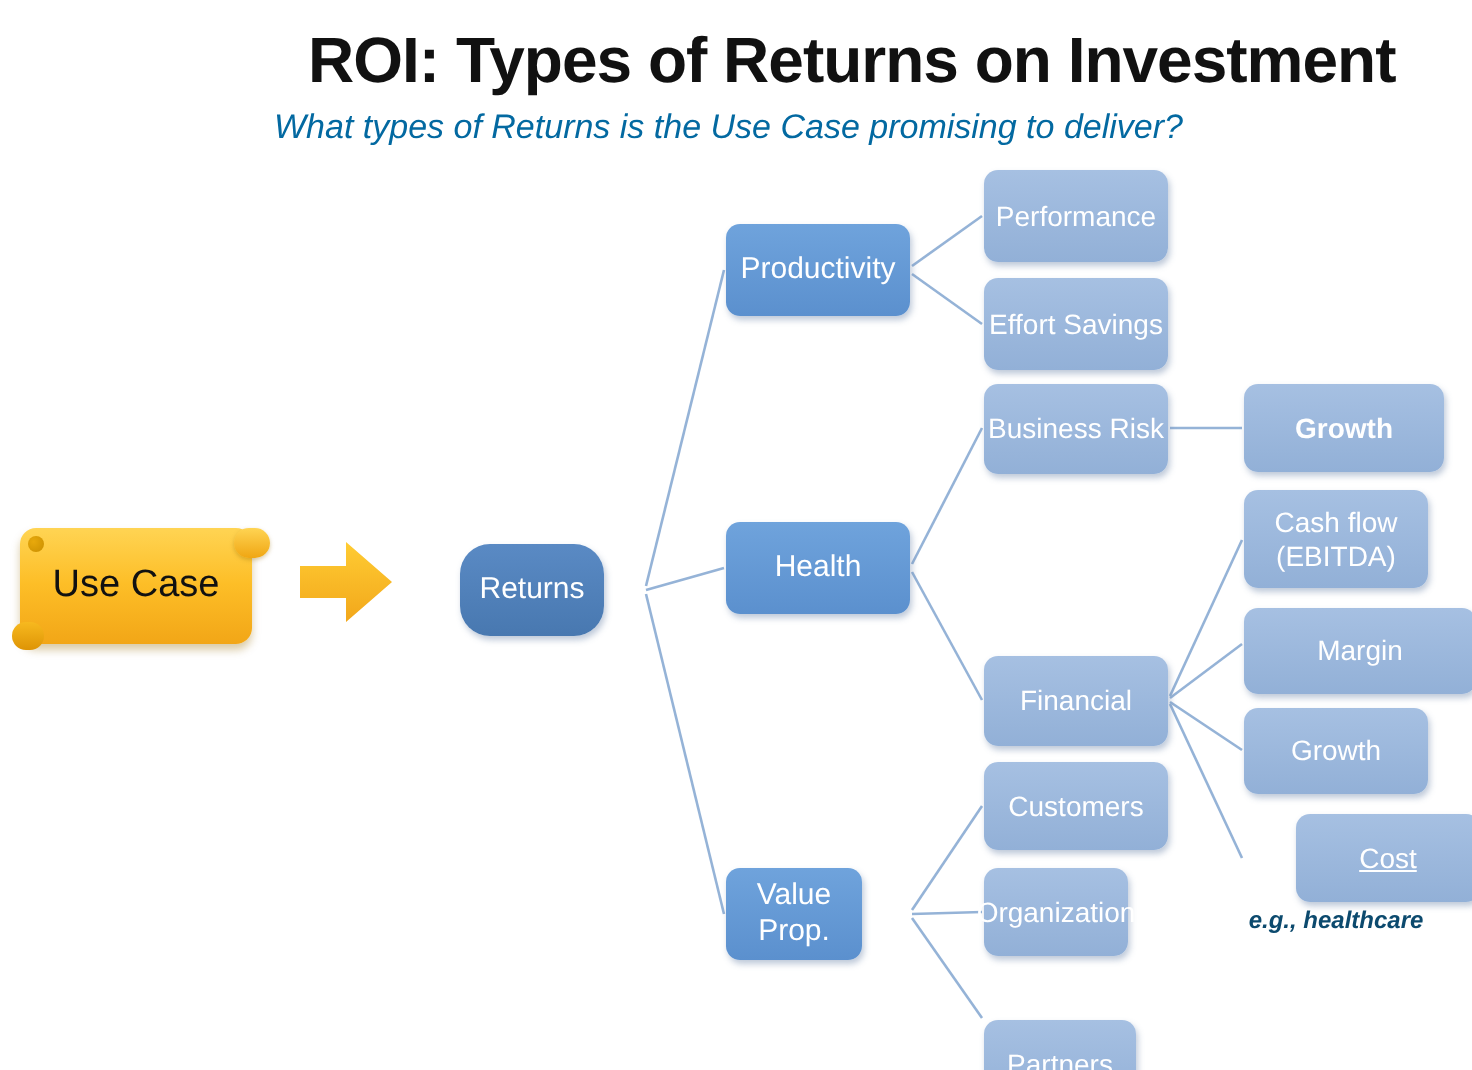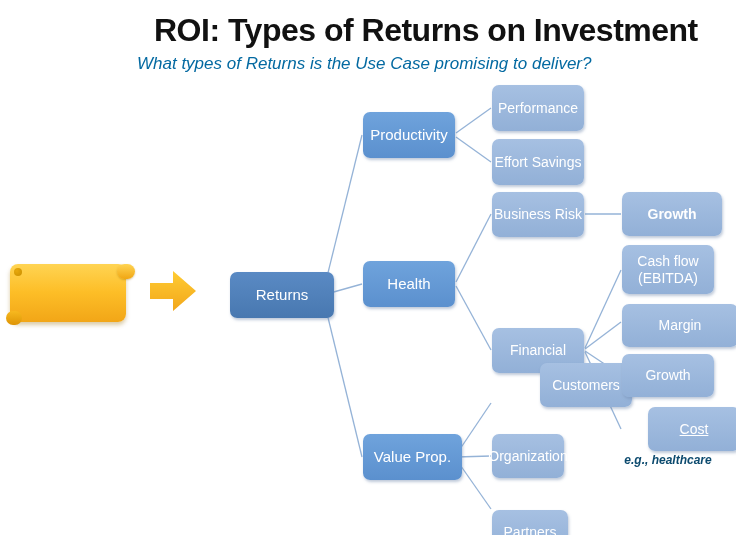--- a/index.html
+++ b/index.html
@@ -23,29 +23,29 @@
   .node {
     position:absolute; display:flex; align-items:center; justify-content:center;
     text-align:center; color:#ffffff; border-radius:7px; line-height:1.18;
     box-sizing:border-box; padding:1px;
     box-shadow:1px 2px 3px rgba(110,135,170,0.45);
   }
   .lv1 { background:linear-gradient(180deg,#5A8AC4,#4878B0); font-size:15px; }
   .lv2 { background:linear-gradient(180deg,#6FA3DC,#5B90CE); font-size:15px; }
   .lv3 { background:linear-gradient(180deg,#A6C0E2,#92B0D7); font-size:14px; }
 
-  .n-returns      { left:230px; top:272px; width:104px; height:46px; }
+  .n-returns      { left:230px; top:272px; width:72px; height:46px;border-radius:15px; }
   .n-productivity { left:363px; top:112px; width:92px; height:46px; }
   .n-health       { left:363px; top:261px; width:92px; height:46px; }
-  .n-valueprop    { left:363px; top:434px; width:99px; height:46px; }
+  .n-valueprop    { left:363px; top:434px; width:68px; height:46px; }
   .n-performance  { left:492px; top:85px;  width:92px; height:46px; }
   .n-effort       { left:492px; top:139px; width:92px; height:46px; }
   .n-busrisk      { left:492px; top:192px; width:92px; height:45px; }
   .n-financial    { left:492px; top:328px; width:92px; height:45px; }
-  .n-customers    { left:492px; top:363px; width:92px; height:44px;margin-left:48px; }
+  .n-customers    { left:492px; top:381px; width:92px; height:44px; }
   .n-organization { left:492px; top:434px; width:72px; height:44px; }
   .n-partners     { left:492px; top:510px; width:76px; height:44px; }
   .n-growth       { left:622px; top:192px; width:100px; height:44px;font-weight:bold; }
   .n-cashflow     { left:622px; top:245px; width:92px; height:49px;text-align:center; }
   .n-margin       { left:622px; top:304px; width:116px; height:43px; }
   .n-revenue      { left:622px; top:354px; width:92px; height:43px; }
   .n-cost         { left:648px; top:407px; width:92px; height:44px;text-decoration:underline; }
 
   .use-case {
     position:absolute; left:10px; top:264px; width:116px; height:58px;
@@ -105,20 +105,21 @@
     <line x1="585" y1="352" x2="621" y2="429"></line>
     <line x1="456" y1="455" x2="491" y2="403"></line>
     <line x1="456" y1="457" x2="491" y2="456"></line>
     <line x1="456" y1="459" x2="491" y2="509"></line>
   </svg>
 
   <div class="use-case">
     <div class="uc-nub-tr"></div>
     <div class="uc-nub-bl"></div>
     <div class="uc-dot"></div>
+    <span>Use Case</span>
   </div>
 
   <div class="arrow"></div>
 
   <div class="node lv1 n-returns">Returns</div>
   <div class="node lv2 n-productivity">Productivity</div>
   <div class="node lv2 n-health">Health</div>
   <div class="node lv2 n-valueprop">Value Prop.</div>
   <div class="node lv3 n-performance">Performance</div>
   <div class="node lv3 n-effort">Effort Savings</div>

